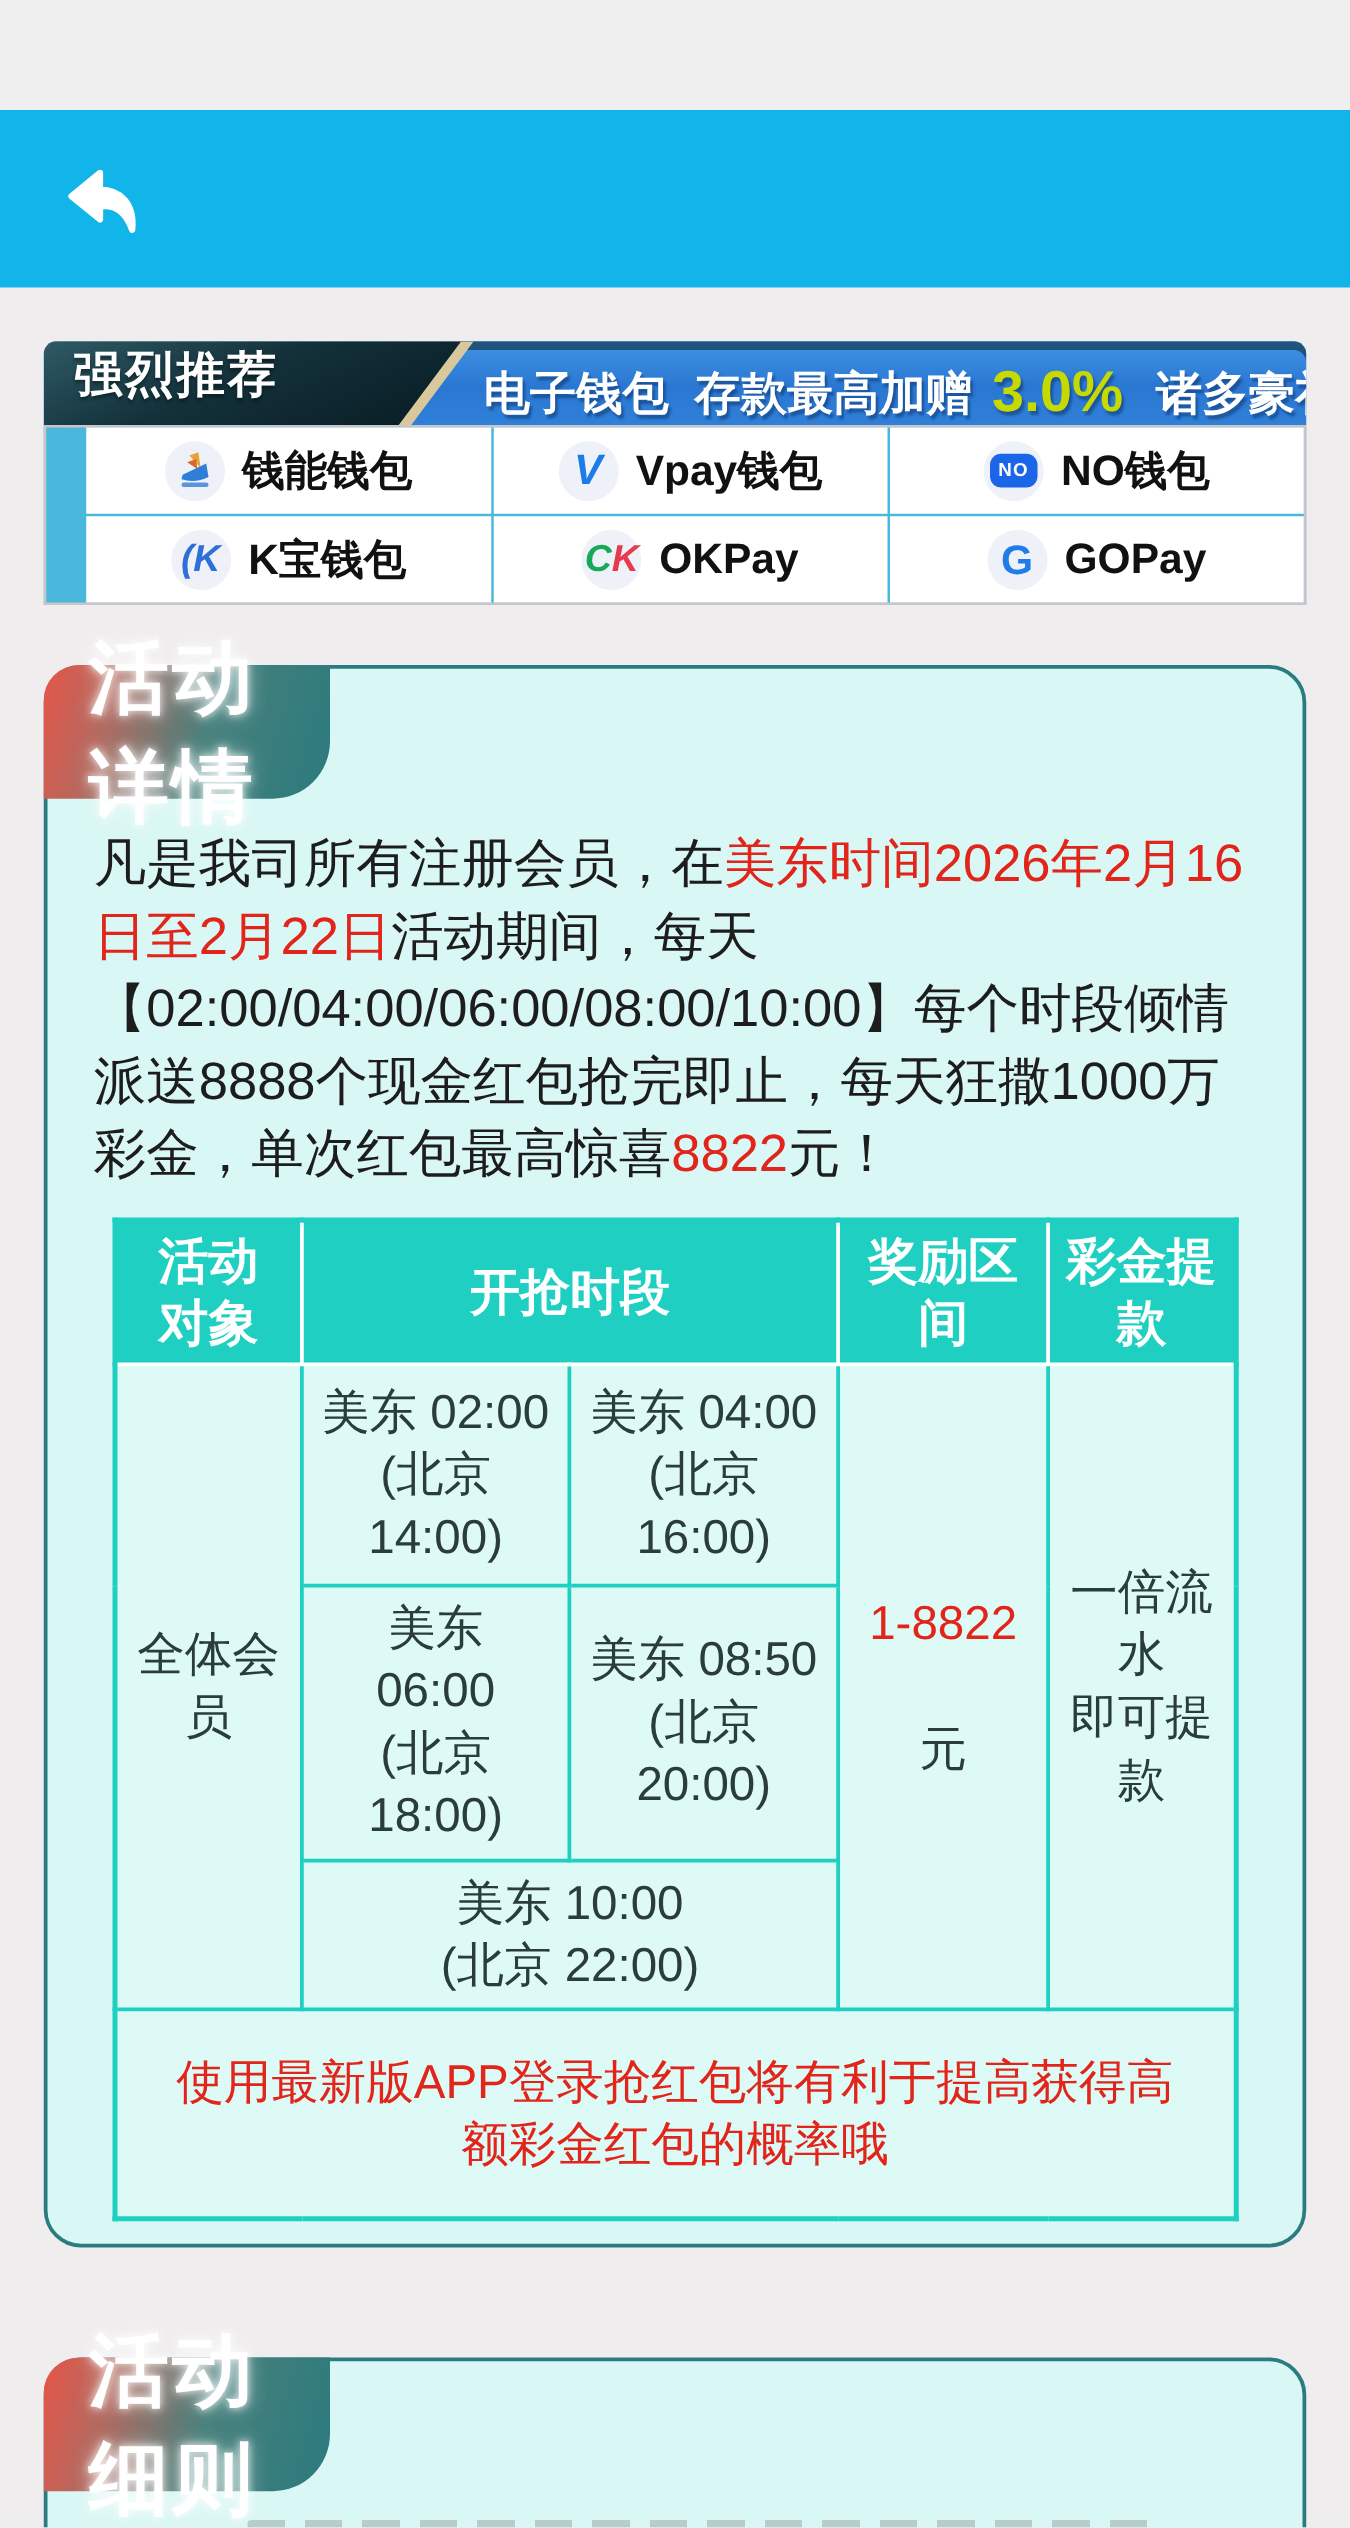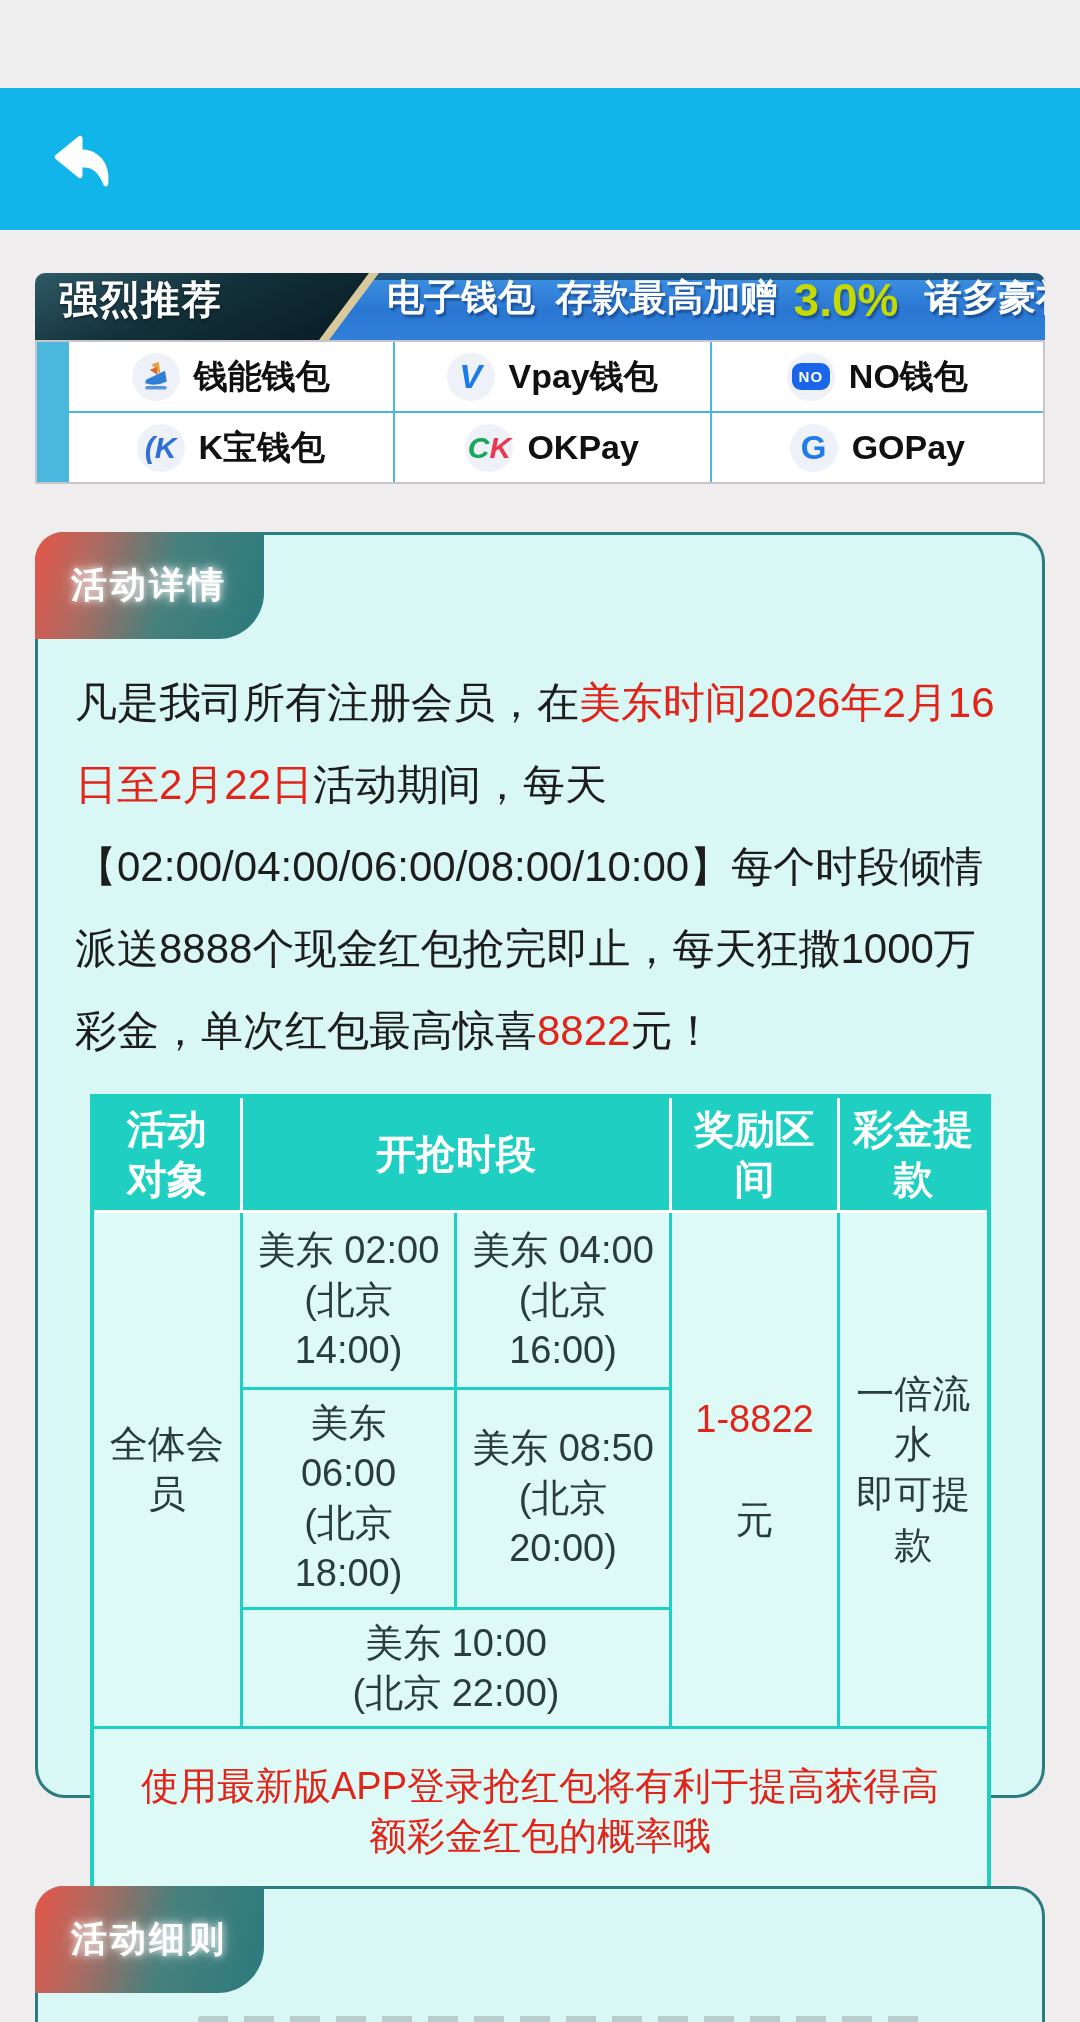--- a/index.html
+++ b/index.html
@@ -20,21 +20,21 @@
             box-shadow: inset 0 7px 0 rgba(8,34,42,.55); }
   .ribbon-light { position:absolute; left:0; top:0; width:344px; height:100%;
             background:#d9c89c; clip-path:polygon(0 0,100% 0,calc(100% - 50px) 100%,0 100%); }
   .ribbon-dark { position:absolute; left:0; top:0; width:334px; height:100%;
             background:linear-gradient(155deg,#2e5a66 0%,#13313a 45%,#081b23 100%);
             clip-path:polygon(0 0,100% 0,calc(100% - 50px) 100%,0 100%);
             border-radius:10px 0 0 0; display:flex; }
   .ribbon-text { color:#fff; font-size:39px; font-weight:900; padding-left:24px; letter-spacing:2px;
             text-shadow:0 2px 3px rgba(0,0,0,.4); }
   .banner-text { position:absolute; left:352px; right:8px; top:0; height:100%;
-            display:flex; align-items:flex-start; white-space:pre; color:#fff;
+            display:flex; align-items:flex-end; white-space:pre; color:#fff;
             font-size:37px; font-weight:900; text-shadow:2px 3px 2px rgba(0,25,70,.4); }
   .banner-hl { color:#c6da00; font-size:46px; font-weight:900; padding:0 16px; }
 
   
   .wallet-grid { margin:0 35px; display:grid; grid-template-columns:337fr 328fr 345fr;
             grid-auto-rows:69px; gap:2px; background:#4ab8dc; border:2px solid #cac4c8;padding-left:32px; }
   .wallet-cell { background:#ffffff; display:flex; align-items:center; justify-content:center; gap:14px; cursor:pointer; }
   .wicon { width:48px; height:48px; border-radius:50%; background:#eef1f8; display:flex; align-items:center; justify-content:center; flex:none; }
   .wlabel { font-size:34px; font-weight:800; color:#111; }
   .logo-v { font-size:34px; font-weight:900; font-style:italic; color:#1b7ce8; }
@@ -46,24 +46,24 @@
   .logo-g { font-size:33px; font-weight:900; color:#1f7ce8; }
 
   
   .card { position:relative; margin:48px 35px 0; border:3px solid #2b7c80; border-radius:30px;
           background:#d9f7f4; box-sizing:border-box; }
   .card-details { height:1266px; }
   .card-rules { margin-top:88px; height:400px; }
   .badge { position:absolute; top:-3px; left:-3px; width:229px; height:107px;
            background:linear-gradient(105deg,#e65549 0%,#b06a60 24%,#47807c 56%,#2b7a7d 100%);
            border-radius:28px 0 46px 0; display:flex; align-items:center; }
-  .badge span { color:#fff; font-size:36px; font-weight:800; letter-spacing:3px; padding-left:36px;
+  .badge span { color:#fff; font-size:64px; font-weight:800; letter-spacing:3px; padding-left:36px;
            text-shadow:0 0 7px rgba(255,255,255,.9),0 0 16px rgba(255,255,255,.55); }
 
-  .desc { margin:127px 37px 0; font-size:42px; line-height:82px; color:#1d1d1d; }
+  .desc { margin:127px 37px 0; font-size:42px; line-height:58px; color:#1d1d1d; }
   .red { color:#e1251b; }
 
   
   .schedule { margin:22px auto 0; width:897px; border-collapse:collapse; table-layout:fixed; }
   .schedule th { background:#1fd0c2; color:#fff; font-size:40px; font-weight:700;
            border:3px solid #ffffff; white-space:pre-line; line-height:1.25; height:110px; text-align:center; vertical-align:middle; }
   .schedule td { border:3px solid #1fd0c2; background:#defaf6; color:#2a3c3c; font-size:38px;
            white-space:pre-line; text-align:center; vertical-align:middle; line-height:1.32; padding:8px 4px; }
   .schedule { border:4px solid #1fd0c2; }
   .row-a td { height:158px; } .row-b td { height:200px; } .row-c td { height:100px; }

